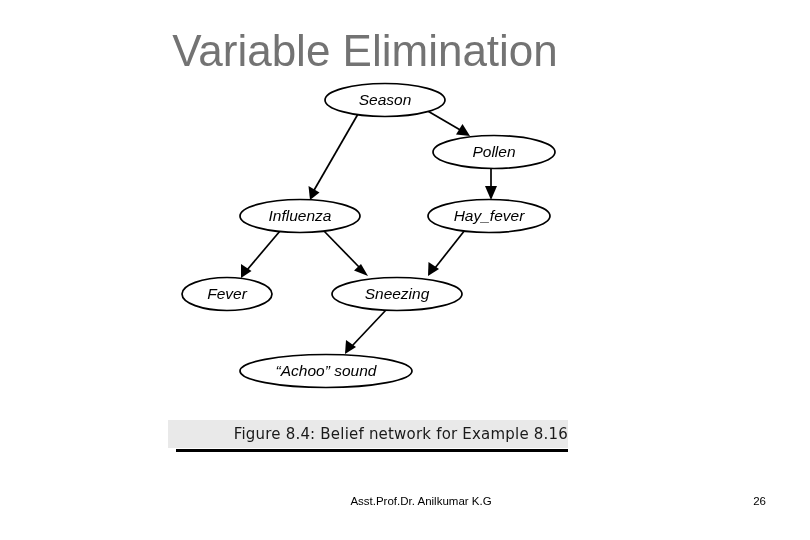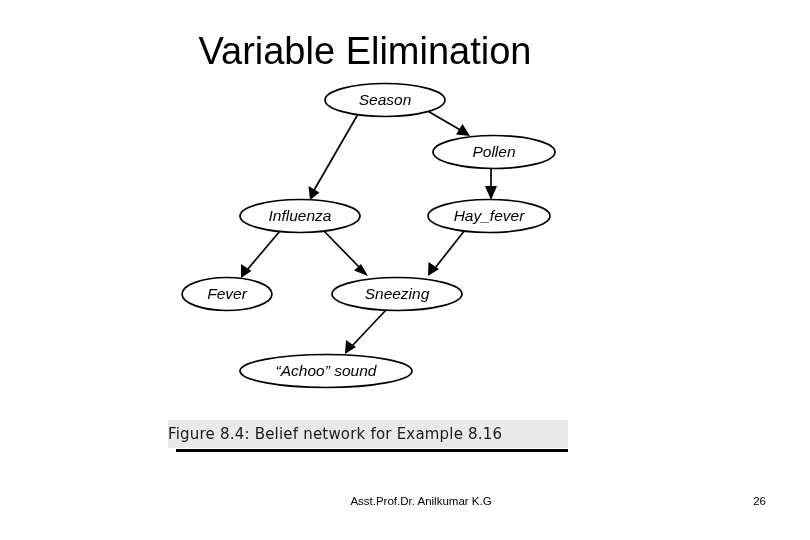--- a/index.html
+++ b/index.html
@@ -21,24 +21,24 @@
     width: 810px;
     height: 540px;
     background: #ffffff;
   }
   #slide-title {
     position: absolute;
     left: 0;
     top: 28px;
     width: 730px;
     text-align: center;
-    font-size: 38px;
+    font-size: 44px;
     font-weight: normal;
     letter-spacing: 0px;
-    color: #000000;
+    color: #737373;
     line-height: 46px;
     white-space: nowrap;
   }
   #figure-area {
     position: absolute;
     left: 160px;
     top: 76px;
     width: 420px;
     height: 320px;
   }
@@ -69,21 +69,21 @@
   }
   #figure-caption-band {
     position: absolute;
     left: 168px;
     top: 420px;
     width: 400px;
     height: 28px;
     background: #e9e9e9;
     display: flex;
     align-items: center;
-    justify-content: flex-start;
+    justify-content: flex-end;
   }
   #figure-caption-text {
     font-family: "DejaVu Sans", sans-serif;
     font-size: 15px;
     color: #1a1a1a;
     white-space: nowrap;
     letter-spacing: 0.2px;
   }
   #figure-caption-rule {
     position: absolute;

